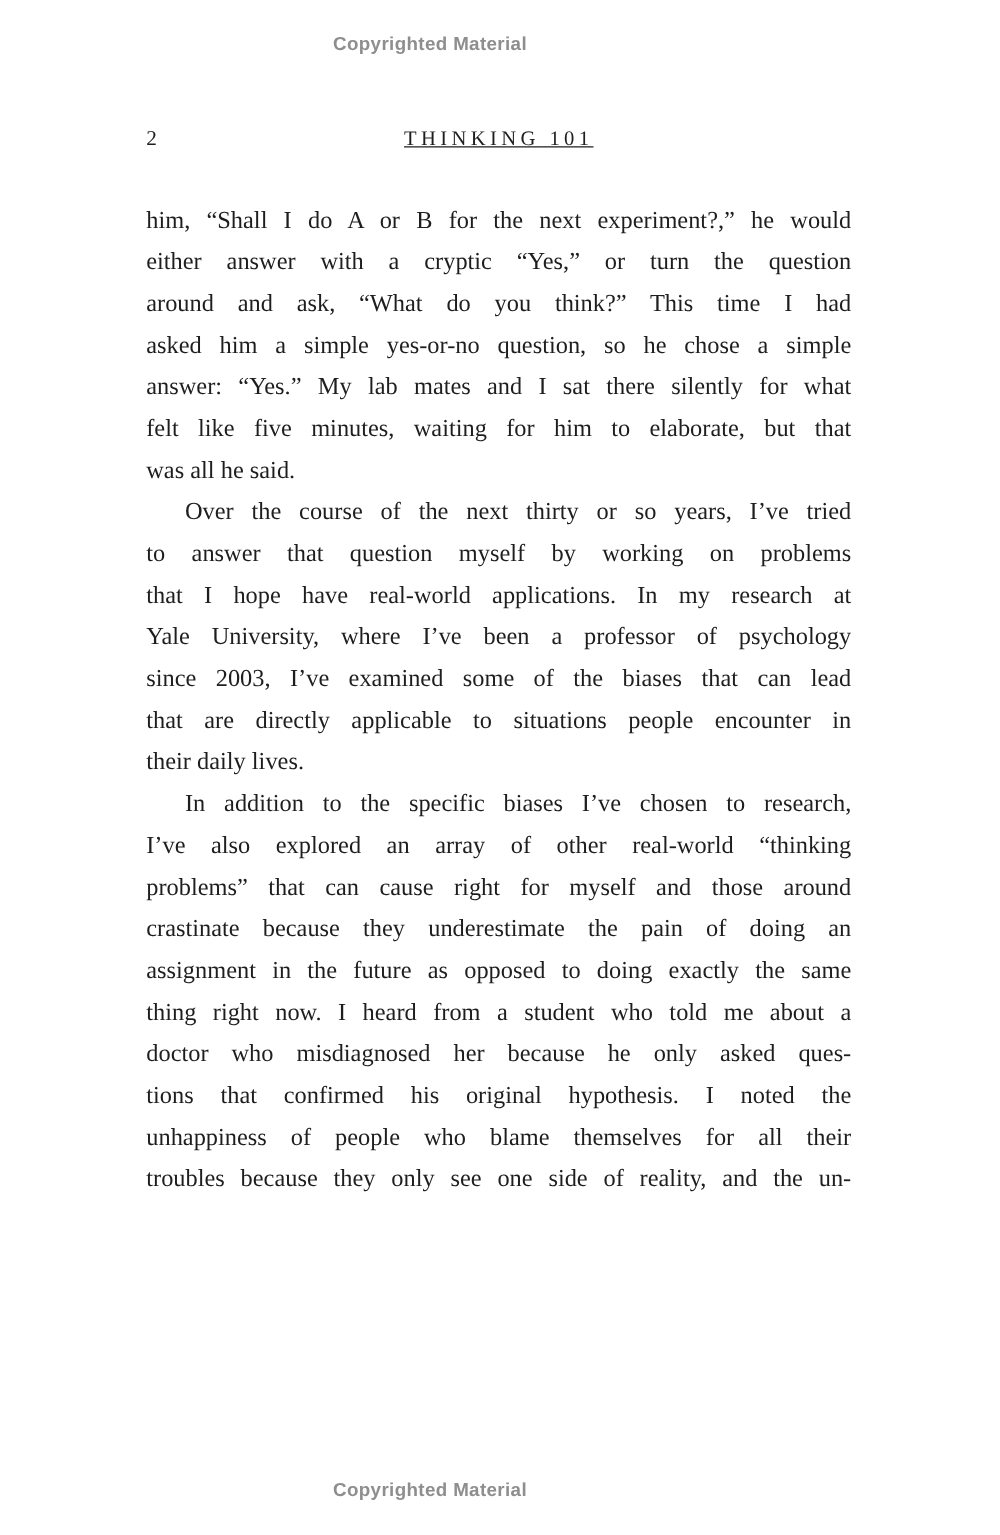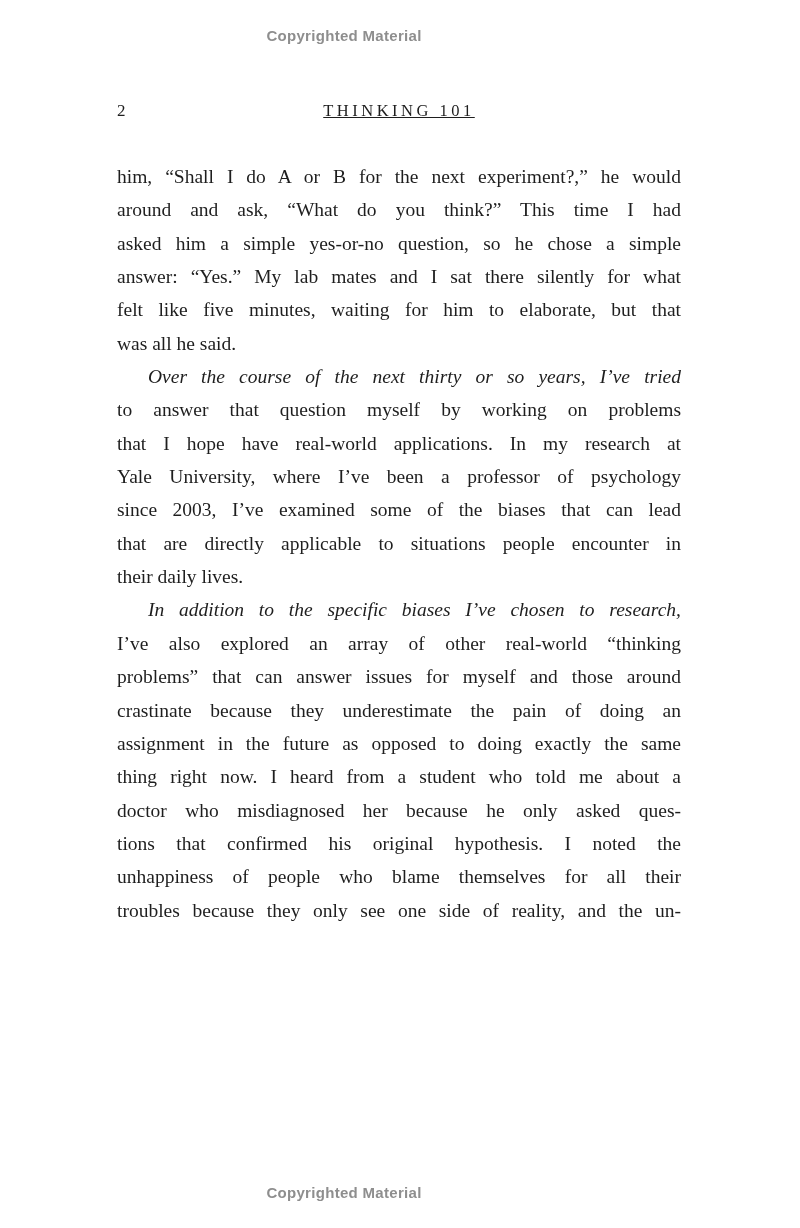--- a/index.html
+++ b/index.html
@@ -66,52 +66,52 @@
   .body-text .line {
     text-align: justify;
     text-align-last: justify;
     white-space: nowrap;
   }
   .body-text .line.last {
     text-align-last: left;
   }
   .body-text .line.indent {
     text-indent: 31px;
-    font-style: italic;
   }
 </style>
 </head>
 <body>
 
 <div class="page">
 
   <div class="watermark top">Copyrighted Material</div>
 
   <div class="page-header">
     <span class="page-number">2</span>
     <span class="running-title">THINKING 101</span>
   </div>
 
   <main class="body-text">
       <div class="line">him, “Shall I do A or B for the next experiment?,” he would</div>
+      <div class="line">either answer with a cryptic “Yes,” or turn the question</div>
       <div class="line">around and ask, “What do you think?” This time I had</div>
       <div class="line">asked him a simple yes-or-no question, so he chose a simple</div>
       <div class="line">answer: “Yes.” My lab mates and I sat there silently for what</div>
       <div class="line">felt like five minutes, waiting for him to elaborate, but that</div>
       <div class="line last">was all he said.</div>
       <div class="line indent">Over the course of the next thirty or so years, I’ve tried</div>
       <div class="line">to answer that question myself by working on problems</div>
       <div class="line">that I hope have real-world applications. In my research at</div>
       <div class="line">Yale University, where I’ve been a professor of psychology</div>
       <div class="line">since 2003, I’ve examined some of the biases that can lead</div>
       <div class="line">that are directly applicable to situations people encounter in</div>
       <div class="line last">their daily lives.</div>
       <div class="line indent">In addition to the specific biases I’ve chosen to research,</div>
       <div class="line">I’ve also explored an array of other real-world “thinking</div>
-      <div class="line">problems” that can answer issues for myself and those around</div>
+      <div class="line">problems” that can cause right for myself and those around</div>
       <div class="line">crastinate because they underestimate the pain of doing an</div>
       <div class="line">assignment in the future as opposed to doing exactly the same</div>
       <div class="line">thing right now. I heard from a student who told me about a</div>
       <div class="line">doctor who misdiagnosed her because he only asked ques-</div>
       <div class="line">tions that confirmed his original hypothesis. I noted the</div>
       <div class="line">unhappiness of people who blame themselves for all their</div>
       <div class="line">troubles because they only see one side of reality, and the un-</div>
     </main>
 
   <div class="watermark bottom">Copyrighted Material</div>

